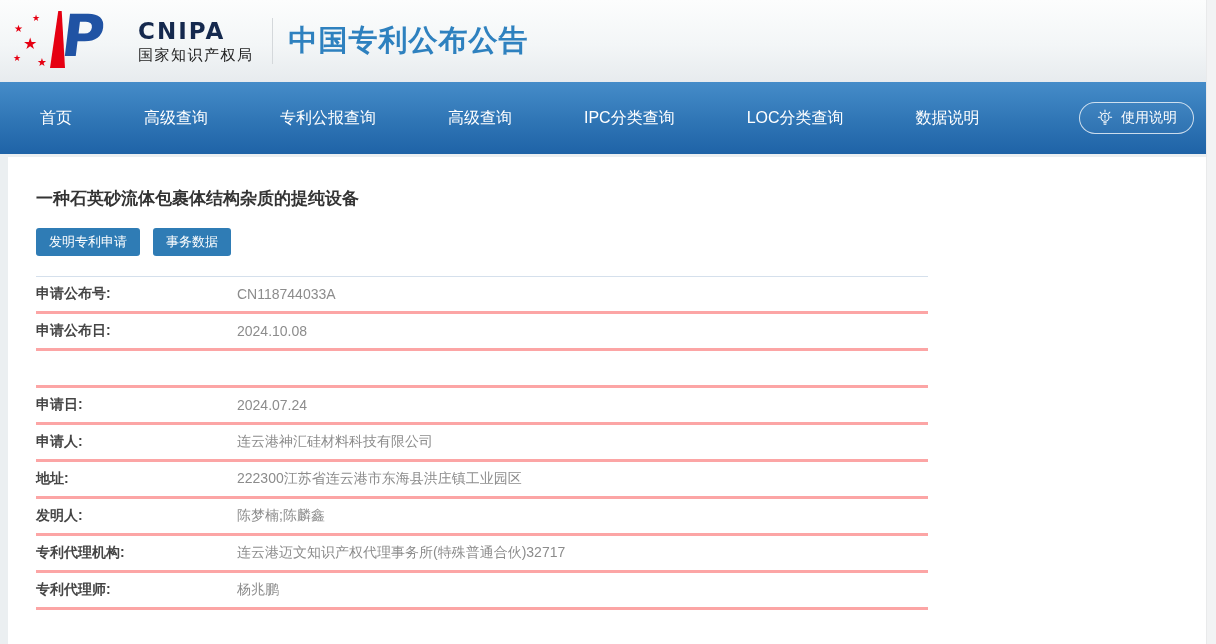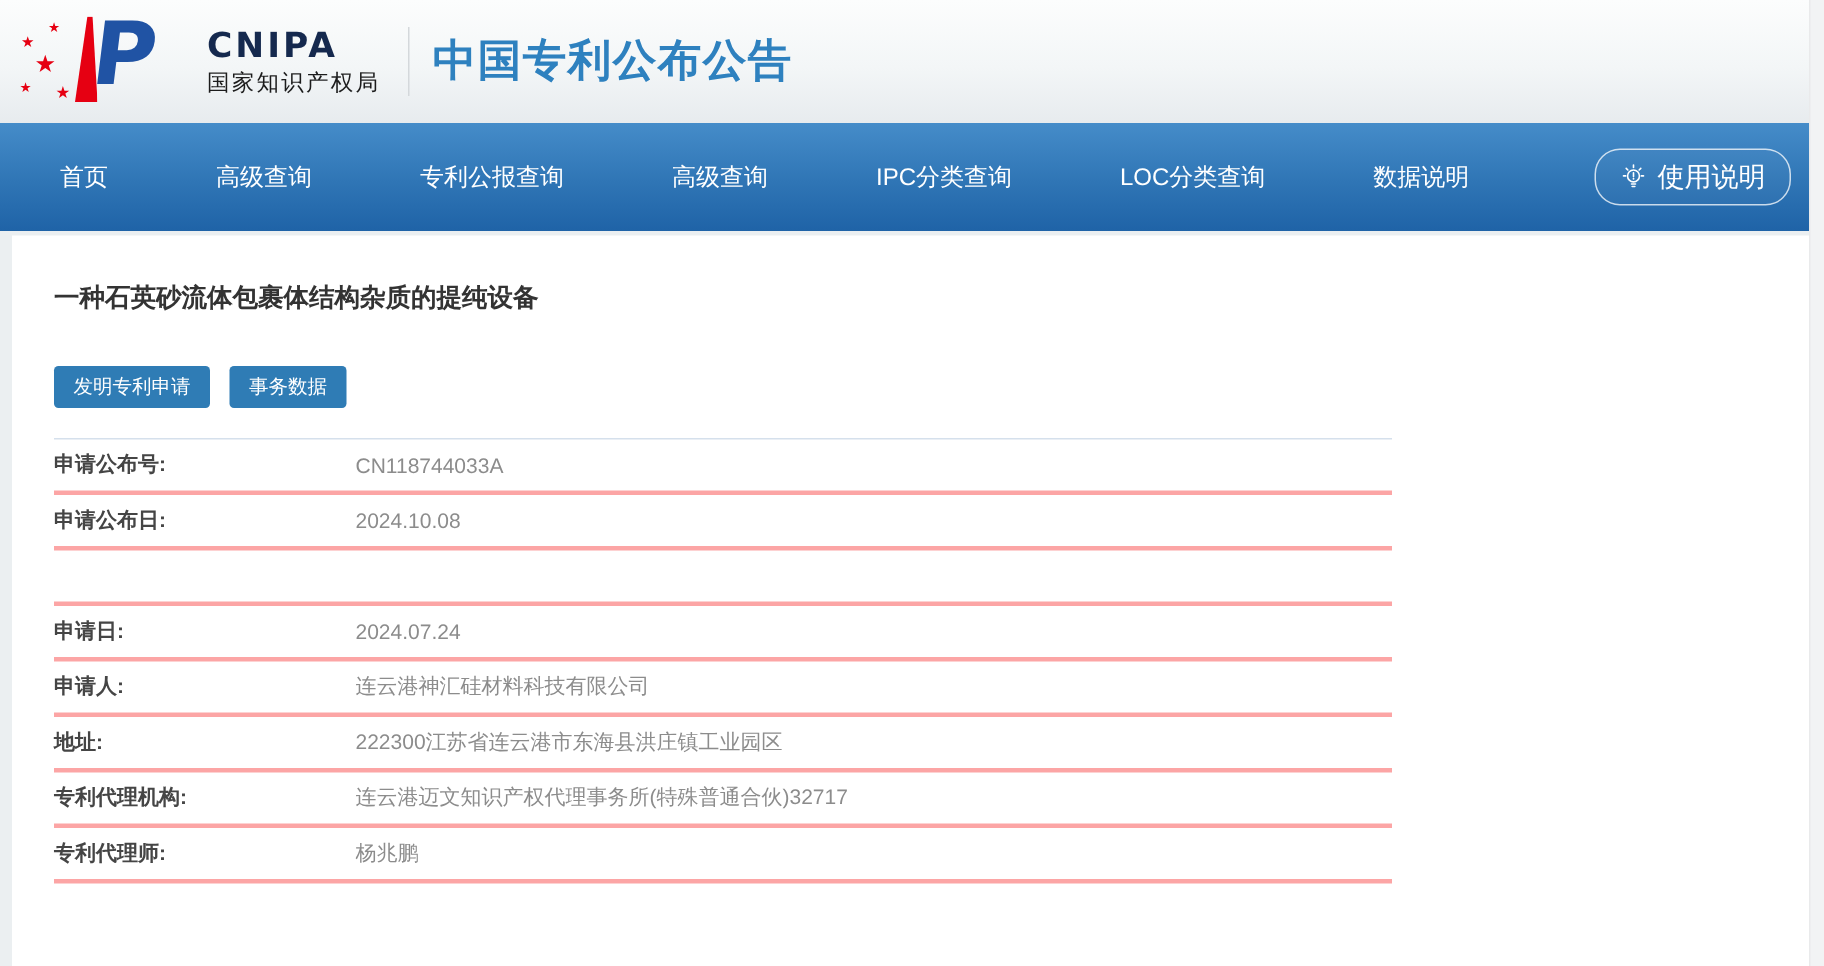--- a/index.html
+++ b/index.html
@@ -55,32 +55,32 @@
     padding-left:40px;
     position:relative;
   }
   .nav-item {
     color:#fff; font-size:16px; margin-right:72px; cursor:pointer; white-space:nowrap;
   }
   .help-btn {
     margin-left:auto; margin-right:22px;
     display:flex; align-items:center; gap:7px;
     border:1px solid rgba(255,255,255,.75); border-radius:17px;
-    padding:6px 16px; color:#fff; font-size:18px; cursor:pointer;
+    padding:6px 16px; color:#fff; font-size:14px; cursor:pointer;
     background:rgba(255,255,255,.03);
   }
 
   
   .content-card {
     position:absolute; left:8px; right:10px; top:157px; height:520px;
     background:#fff;
   }
   .card-inner { padding:30px 0 0 28px; }
   .patent-title { font-size:17px; font-weight:bold; color:#333; }
-  .tag-row { display:flex; gap:13px; margin-top:34px; }
+  .tag-row { display:flex; gap:13px; margin-top:18px; }
   .tag-btn {
     background:#2f7cb5; color:#fff; font-size:13px;
     padding:5px 13px; border-radius:3px; border:none; cursor:pointer;
     font-family:inherit;
   }
 
   .detail-table { width:892px; margin-top:20px; border-top:1px solid #d5e0ec; }
   .detail-row {
     display:flex; align-items:center; height:37px;
     border-bottom:3px solid #fca5a5; font-size:14px;
@@ -170,20 +170,24 @@
       </div>
       <div class="detail-row">
         <span class="detail-label">申请人:</span>
         <span class="detail-value">连云港神汇硅材料科技有限公司</span>
       </div>
       <div class="detail-row">
         <span class="detail-label">地址:</span>
         <span class="detail-value">222300江苏省连云港市东海县洪庄镇工业园区</span>
       </div>
       <div class="detail-row">
+        <span class="detail-label">发明人:</span>
+        <span class="detail-value">陈梦楠;陈麟鑫</span>
+      </div>
+      <div class="detail-row">
         <span class="detail-label">专利代理机构:</span>
         <span class="detail-value">连云港迈文知识产权代理事务所(特殊普通合伙)32717</span>
       </div>
       <div class="detail-row">
         <span class="detail-label">专利代理师:</span>
         <span class="detail-value">杨兆鹏</span>
       </div>
     </div>
   </div>
 </div>

